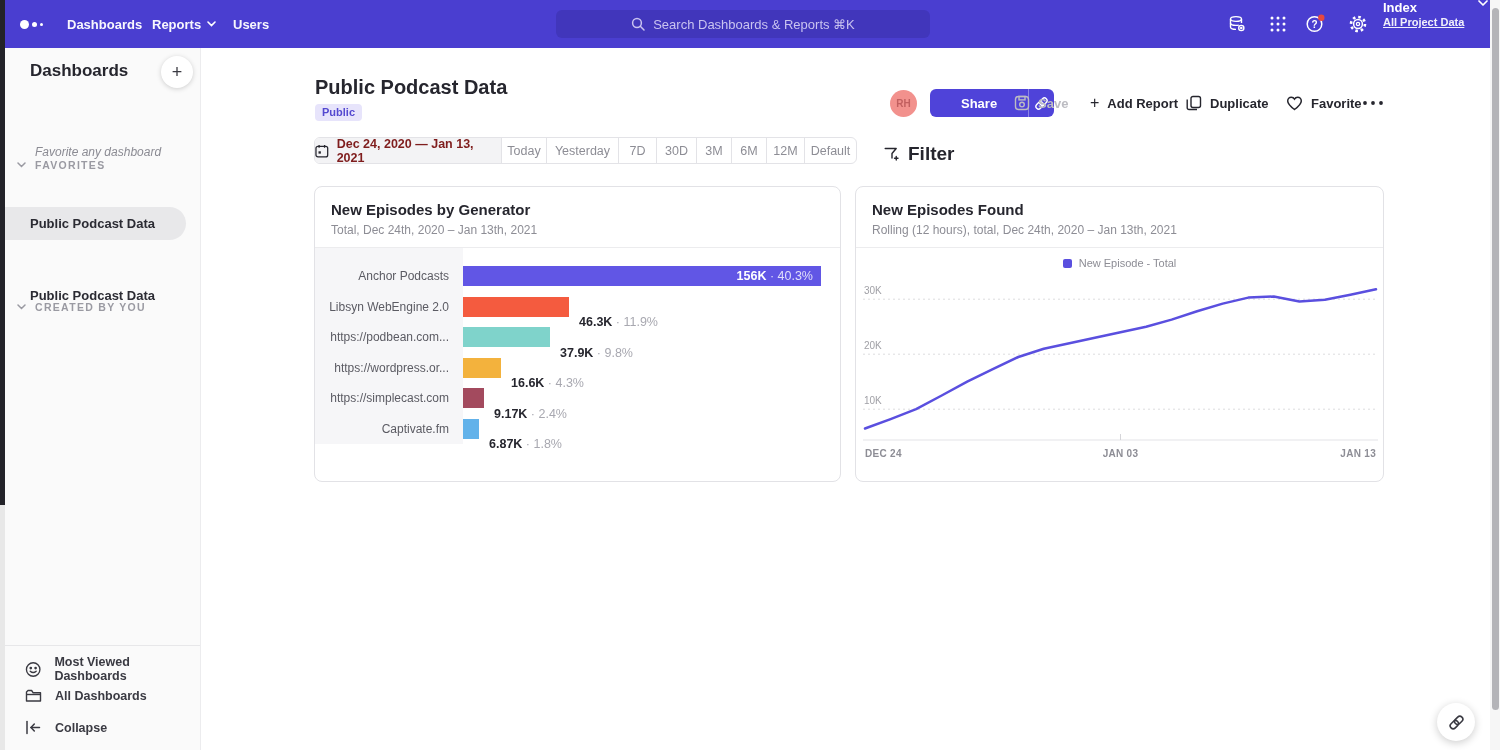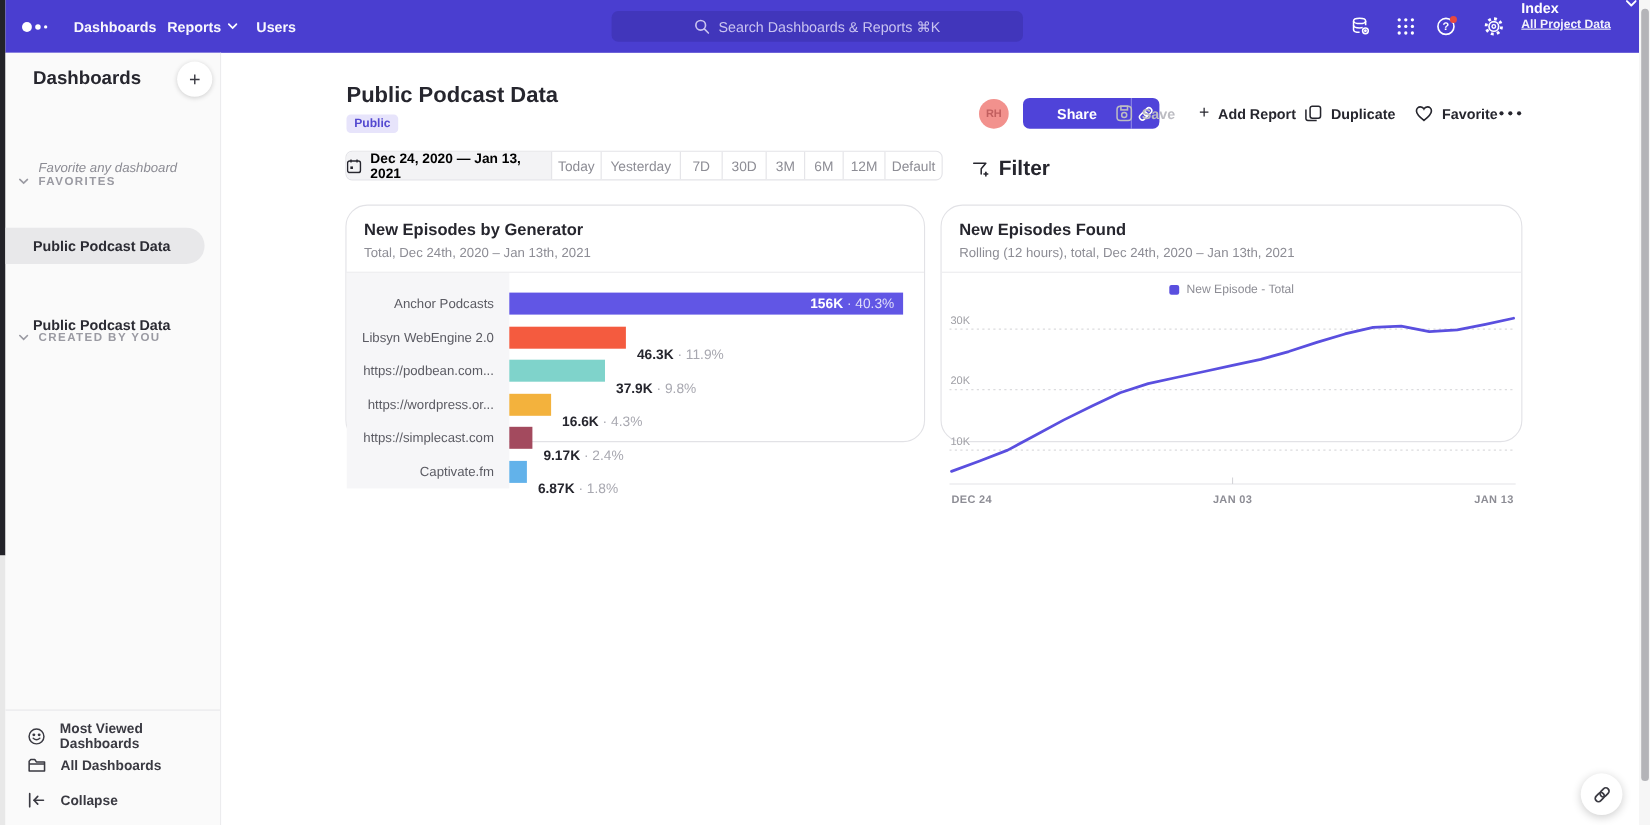--- a/index.html
+++ b/index.html
@@ -49,25 +49,25 @@
             display:flex; align-items:center; justify-content:center; font-size:10px; font-weight:700; color:#c25f5f; }
   #share-btn { position:absolute; left:930px; top:89px; height:28px; display:flex; background:#4f43d9; border-radius:6px; overflow:hidden; cursor:pointer; }
   #share-btn .share-main { padding:0 31px; display:flex; align-items:center; color:#fff; font-size:13px; font-weight:700; }
   #share-btn .share-link { width:26px; display:flex; align-items:center; justify-content:center; border-left:1px solid rgba(255,255,255,0.35); }
   .action-btn { position:absolute; top:89px; height:28px; display:flex; align-items:center; gap:8px; font-size:13px; font-weight:700; color:#26262e; cursor:pointer; }
   .action-btn.disabled { color:#bcbcc2; cursor:default; }
   .plus-glyph { font-size:16px; font-weight:400; }
 
   #date-bar { position:absolute; left:314px; top:137px; height:27px; display:flex; border:1px solid #e3e3e7; border-radius:6px; background:#fff; overflow:hidden; }
   .seg { display:flex; align-items:center; justify-content:center; font-size:12.5px; color:#8d8d95; border-left:1px solid #e3e3e7; cursor:pointer; }
-  .seg.first { border-left:none; background:#f3f3f5; color:#000000; font-weight:700; gap:8px; }
+  .seg.first { border-left:none; background:#f3f3f5; color:#7f1d1d; font-weight:700; gap:8px; }
   #filter-btn { position:absolute; left:884px; top:143px; display:flex; align-items:center; gap:9px; font-size:19px; font-weight:700; color:#26262e; cursor:pointer; }
 
   
-  .card { position:absolute; top:186px; height:216px; background:#fff; border:1px solid #e2e2e6; border-radius:20px; }
+  .card { position:absolute; top:186px; height:296px; background:#fff; border:1px solid #e2e2e6; border-radius:8px; }
   #card-bar { left:314px; width:527px; }
   #card-line { left:855px; width:529px; }
   .card-head { position:absolute; left:0; top:0; width:100%; height:61px; border-bottom:1px solid #ececee; }
   .card-title { position:absolute; left:16px; top:14px; font-size:15px; font-weight:700; color:#26262e; }
   .card-sub { position:absolute; left:16px; top:36px; font-size:12px; color:#8d8d95; }
 
   
   #bar-body { position:absolute; left:0; top:61px; width:100%; height:210px; border-radius:0 0 8px 8px; overflow:hidden; }
   #bar-label-col { position:absolute; left:0; top:0; width:148px; height:196px; background:#f6f6f8; }
   .bar-cat { position:absolute; right:0; width:148px; height:30.5px; display:flex; align-items:center; justify-content:flex-end;

